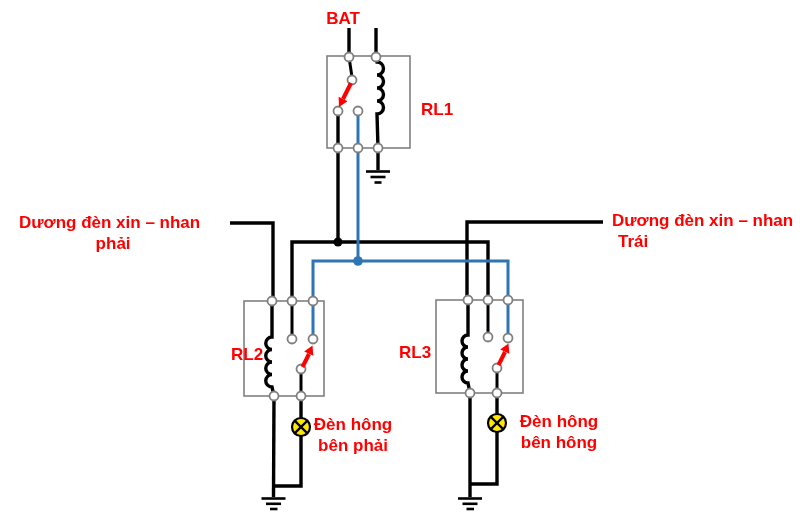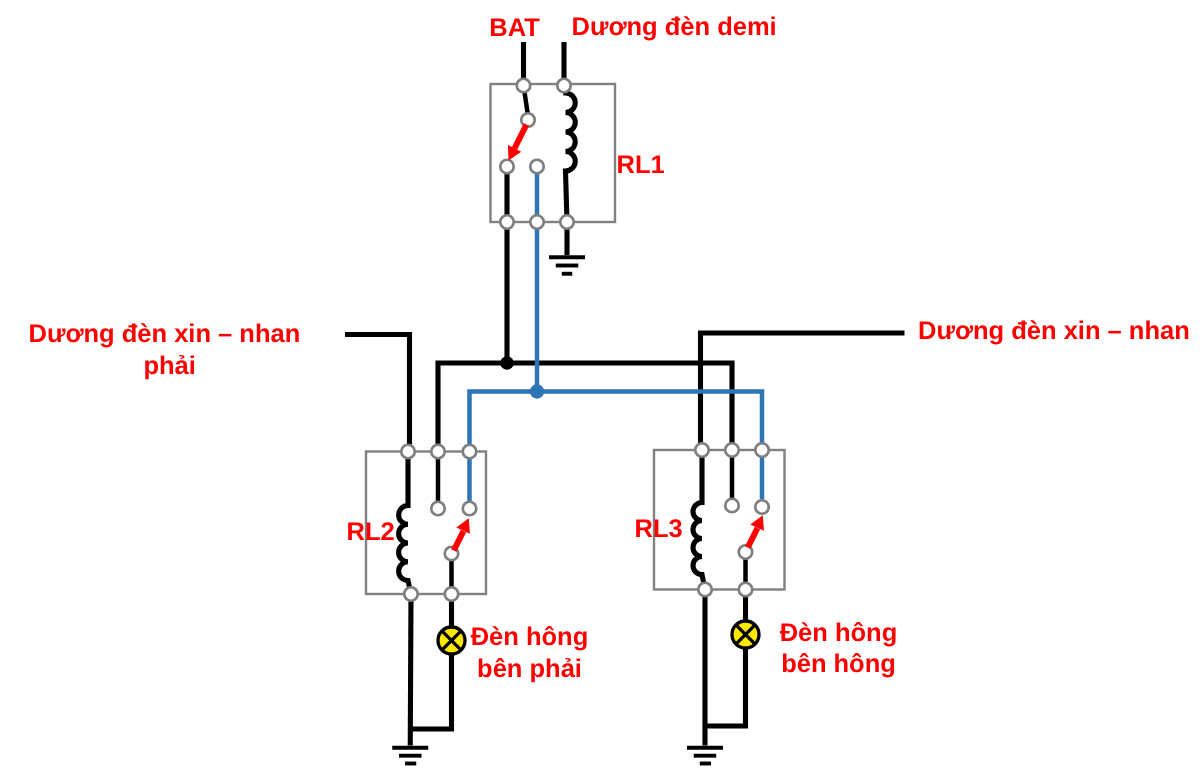--- a/index.html
+++ b/index.html
@@ -142,36 +142,36 @@
     </g>
     <g>
       <circle cx="497" cy="423" r="9" fill="#FFE800" stroke="#000000" stroke-width="2.2"></circle>
       <line x1="490.6" y1="416.6" x2="503.4" y2="429.4" stroke="#000000" stroke-width="2.2"></line>
       <line x1="503.4" y1="416.6" x2="490.6" y2="429.4" stroke="#000000" stroke-width="2.2"></line>
     </g>
   </svg>
 
   <div class="lbl center" style="left:324px;top:8px;width:38px;">BAT</div>
 
-  <div class="lbl" style="left:381px;top:7px;">Dương đèn demi</div>
 
-  <div class="lbl" style="left:411px;top:99px;">RL1</div>
+  <div class="lbl" style="left:411px;top:99px;padding-left:10px;">RL1</div>
 
   <div class="lbl" style="left:19px;top:212px;">
     <span>Dương đèn xin – nhan</span>
     <span class="line2" style="margin-left:7px;text-align:center;">phải</span>
   </div>
 
   <div class="lbl" style="left:612px;top:210px;">
     <span>Dương đèn xin – nhan</span>
+    <span class="line2" style="margin-left:6px;">Trái</span>
   </div>
 
   <div class="lbl" style="left:203px;top:344px;margin-left:28px;">RL2</div>
 
-  <div class="lbl" style="left:399px;top:342px;margin-left:24px;">RL3</div>
+  <div class="lbl" style="left:399px;top:342px;">RL3</div>
 
   <div class="lbl center" style="left:306px;top:414px;width:94px;">
     <span>Đèn hông</span>
     <span class="line2">bên phải</span>
   </div>
 
   <div class="lbl center" style="left:512px;top:411px;width:94px;">
     <span>Đèn hông</span>
     <span class="line2">bên hông</span>
   </div>

